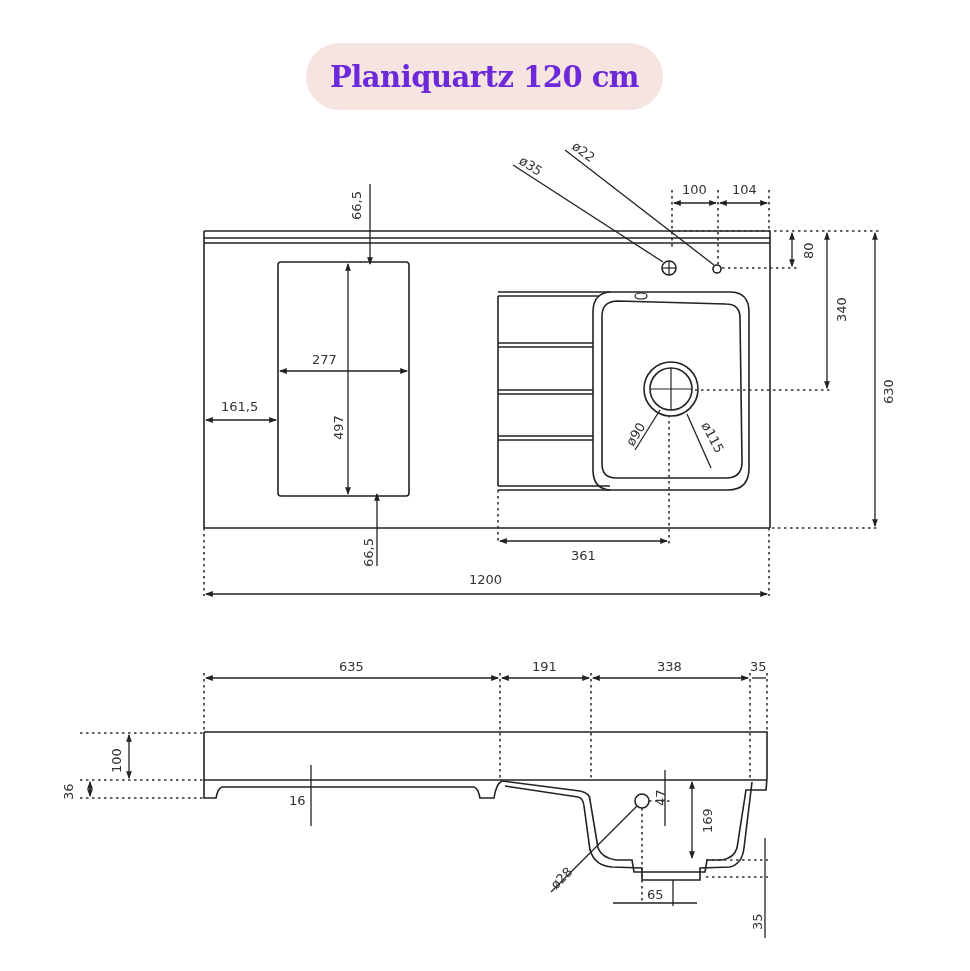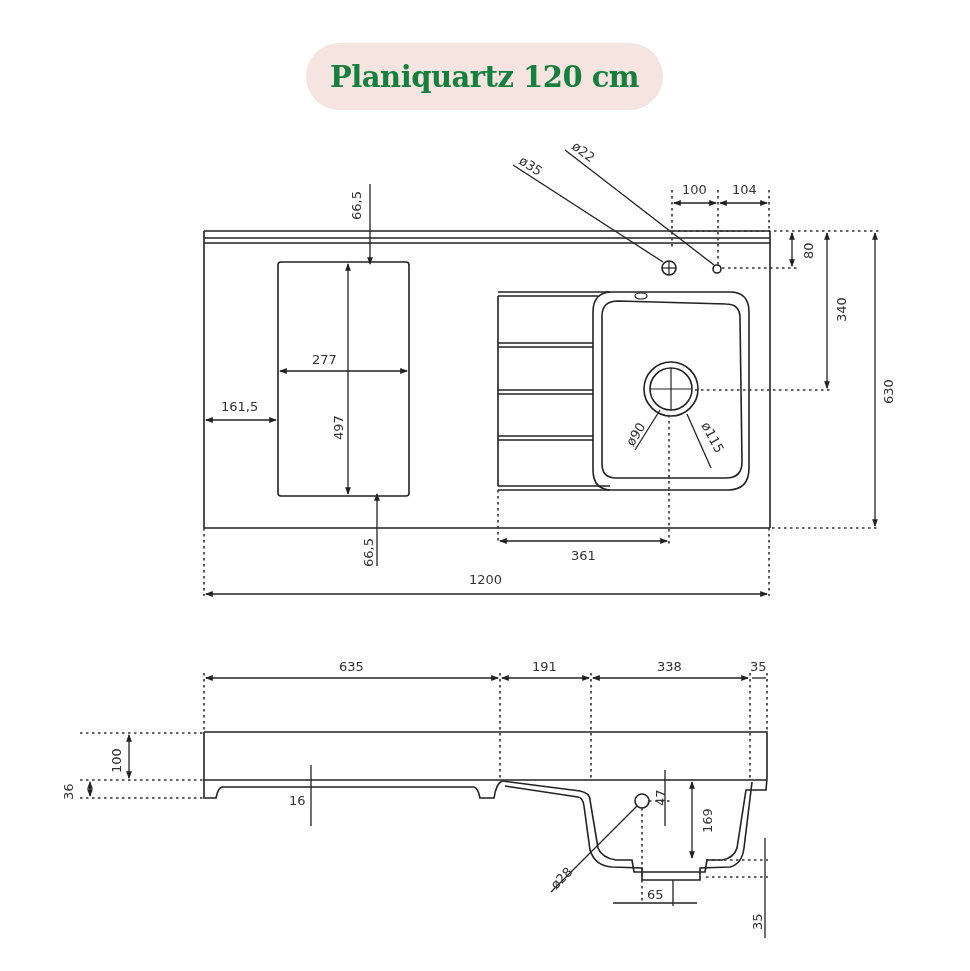--- a/index.html
+++ b/index.html
@@ -4,21 +4,21 @@
   <style>
     html, body { margin: 0; padding: 0; background: #ffffff; }
     body { width: 970px; height: 971px; position: relative; overflow: hidden; font-family: "DejaVu Sans", sans-serif; }
     .title-pill {
       position: absolute; left: 306px; top: 43px; width: 357px; height: 67px;
       background: #f6e4e1; border-radius: 34px;
       display: flex; align-items: center; justify-content: center;
     }
     .title-text {
       font-family: "DejaVu Serif", serif; font-weight: bold; font-size: 29px;
-      color: #15803d; letter-spacing: -0.5px;
+      color: #6d28d9; letter-spacing: -0.5px;
     }
     svg.drawing { position: absolute; left: 0; top: 0; }
     .ln { stroke: #222; stroke-width: 1.6; fill: none; }
     .thin { stroke: #222; stroke-width: 1.2; fill: none; }
     .dash { stroke: #333; stroke-width: 1.6; fill: none; stroke-dasharray: 2.5 3.5; }
     .dim { stroke: #222; stroke-width: 1.3; fill: none; }
     .lbl { font-family: "DejaVu Sans", sans-serif; font-size: 13px; fill: #333; }
   </style>
 </head>
 <body>

